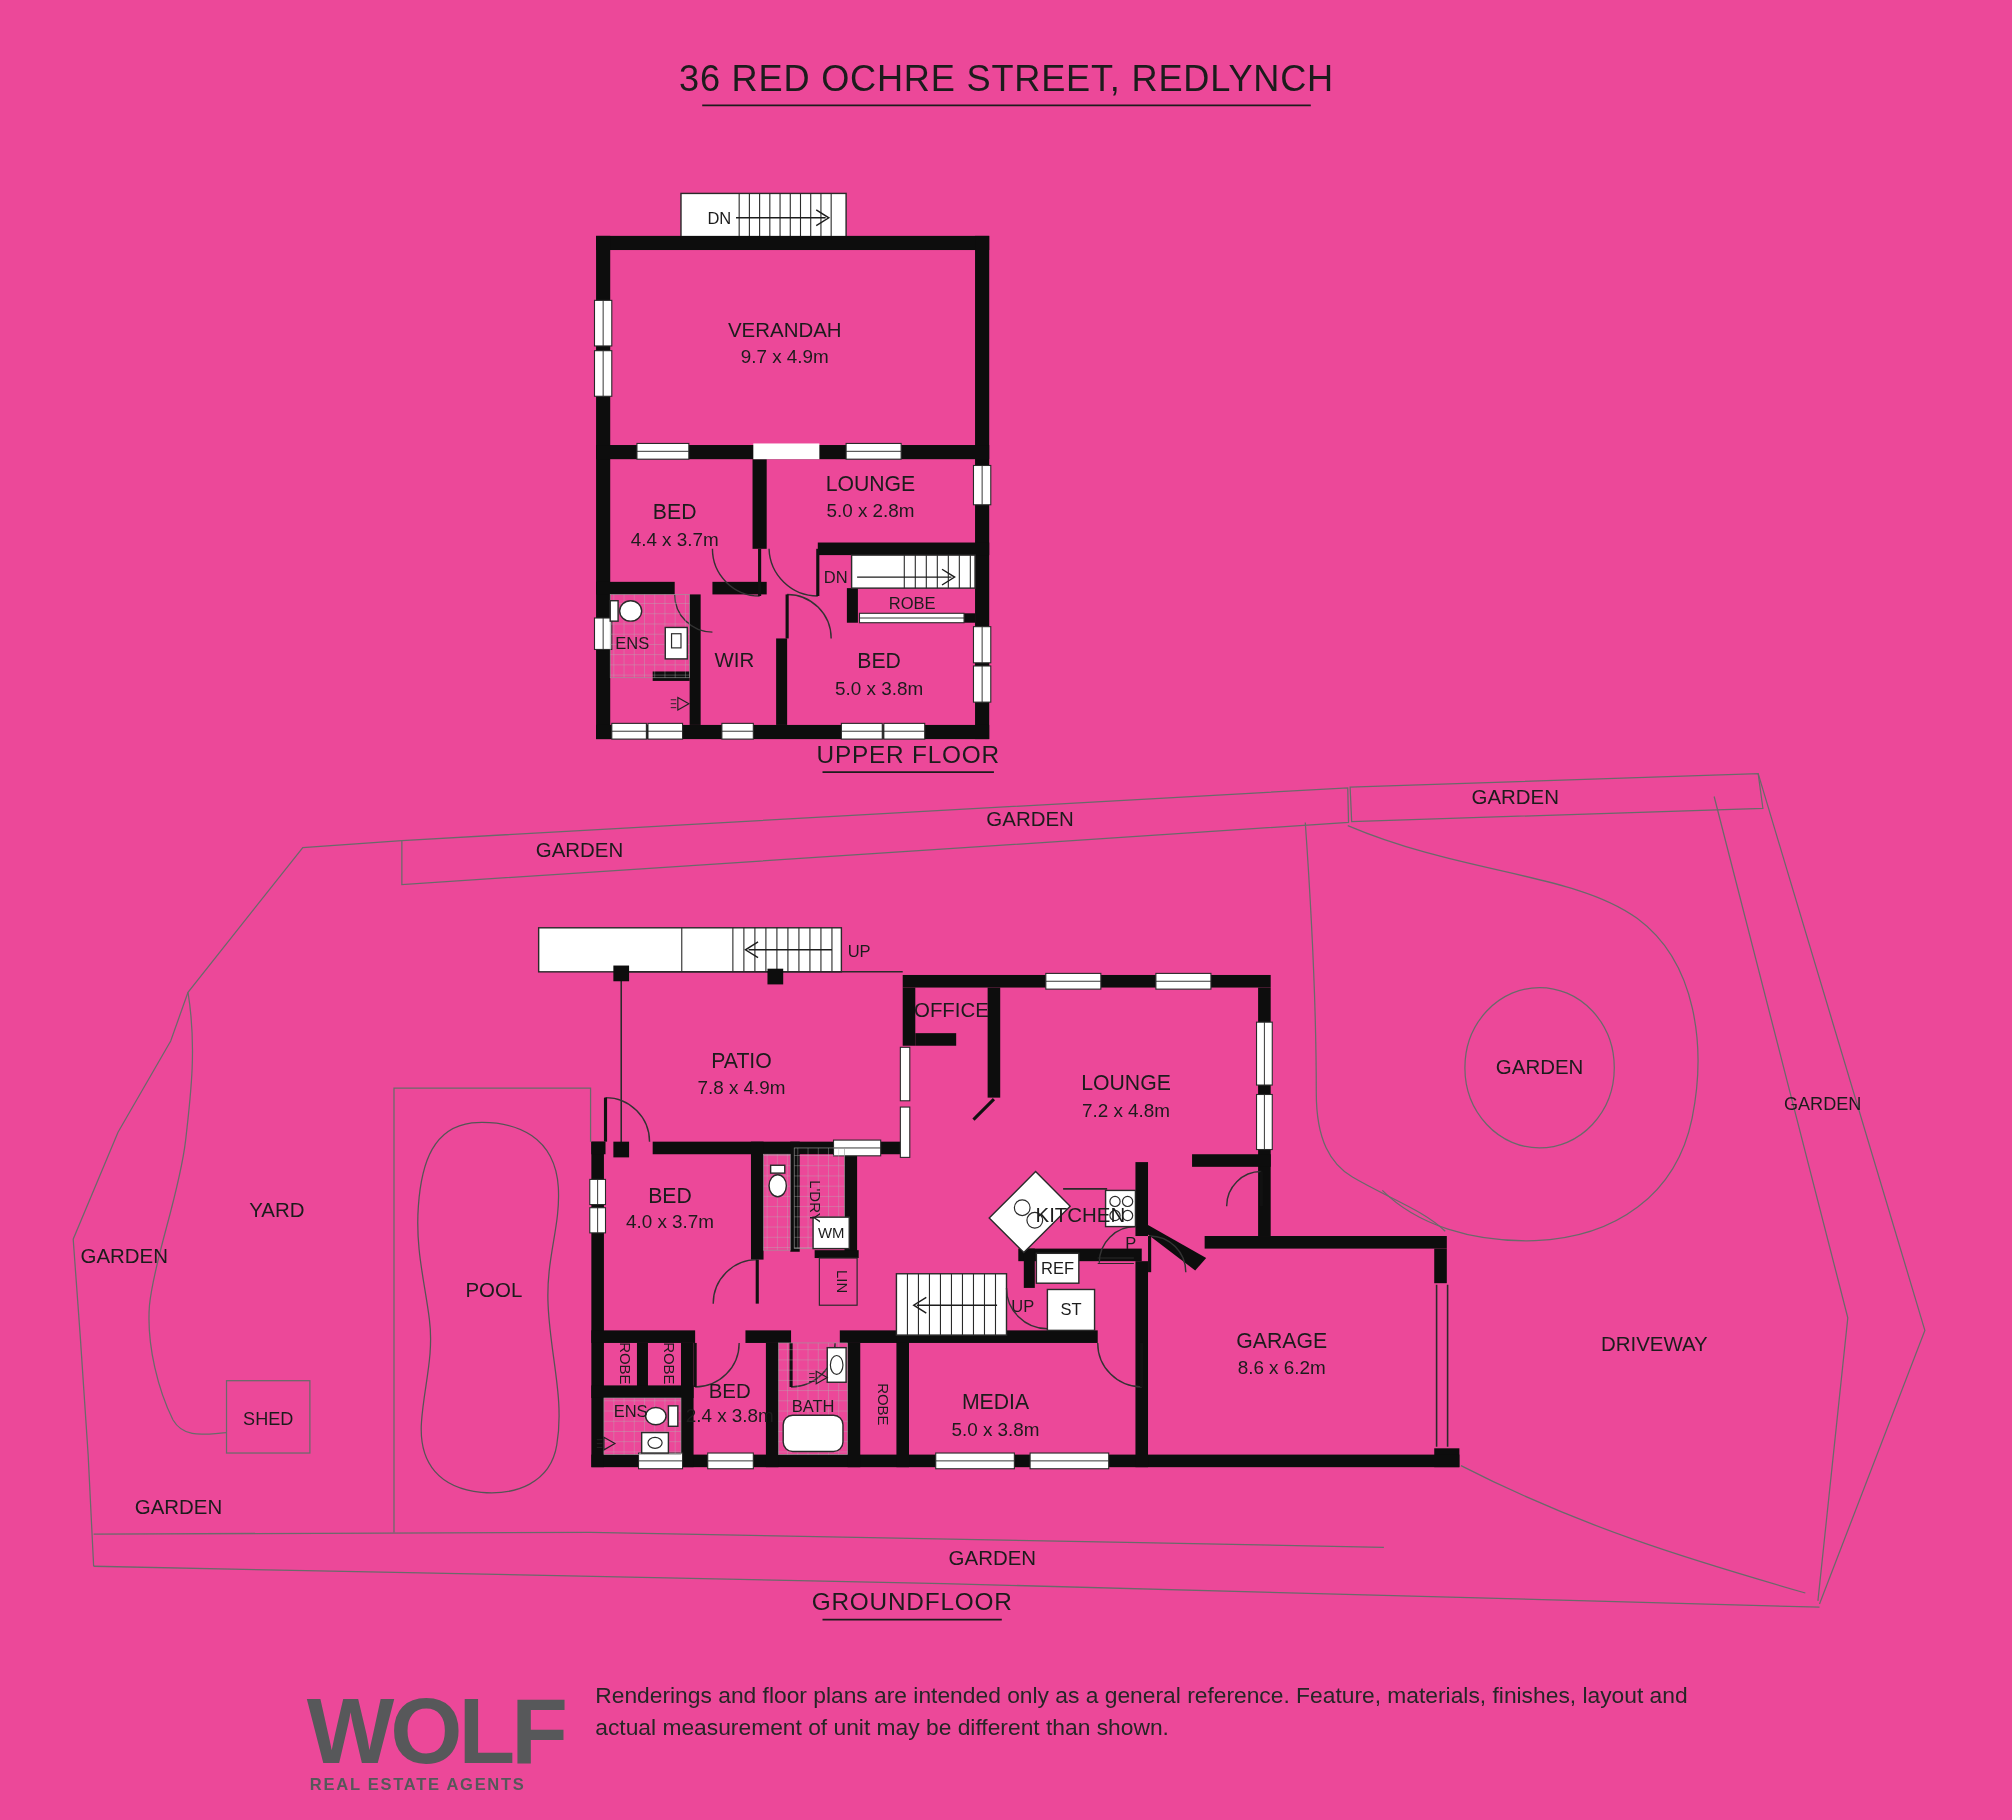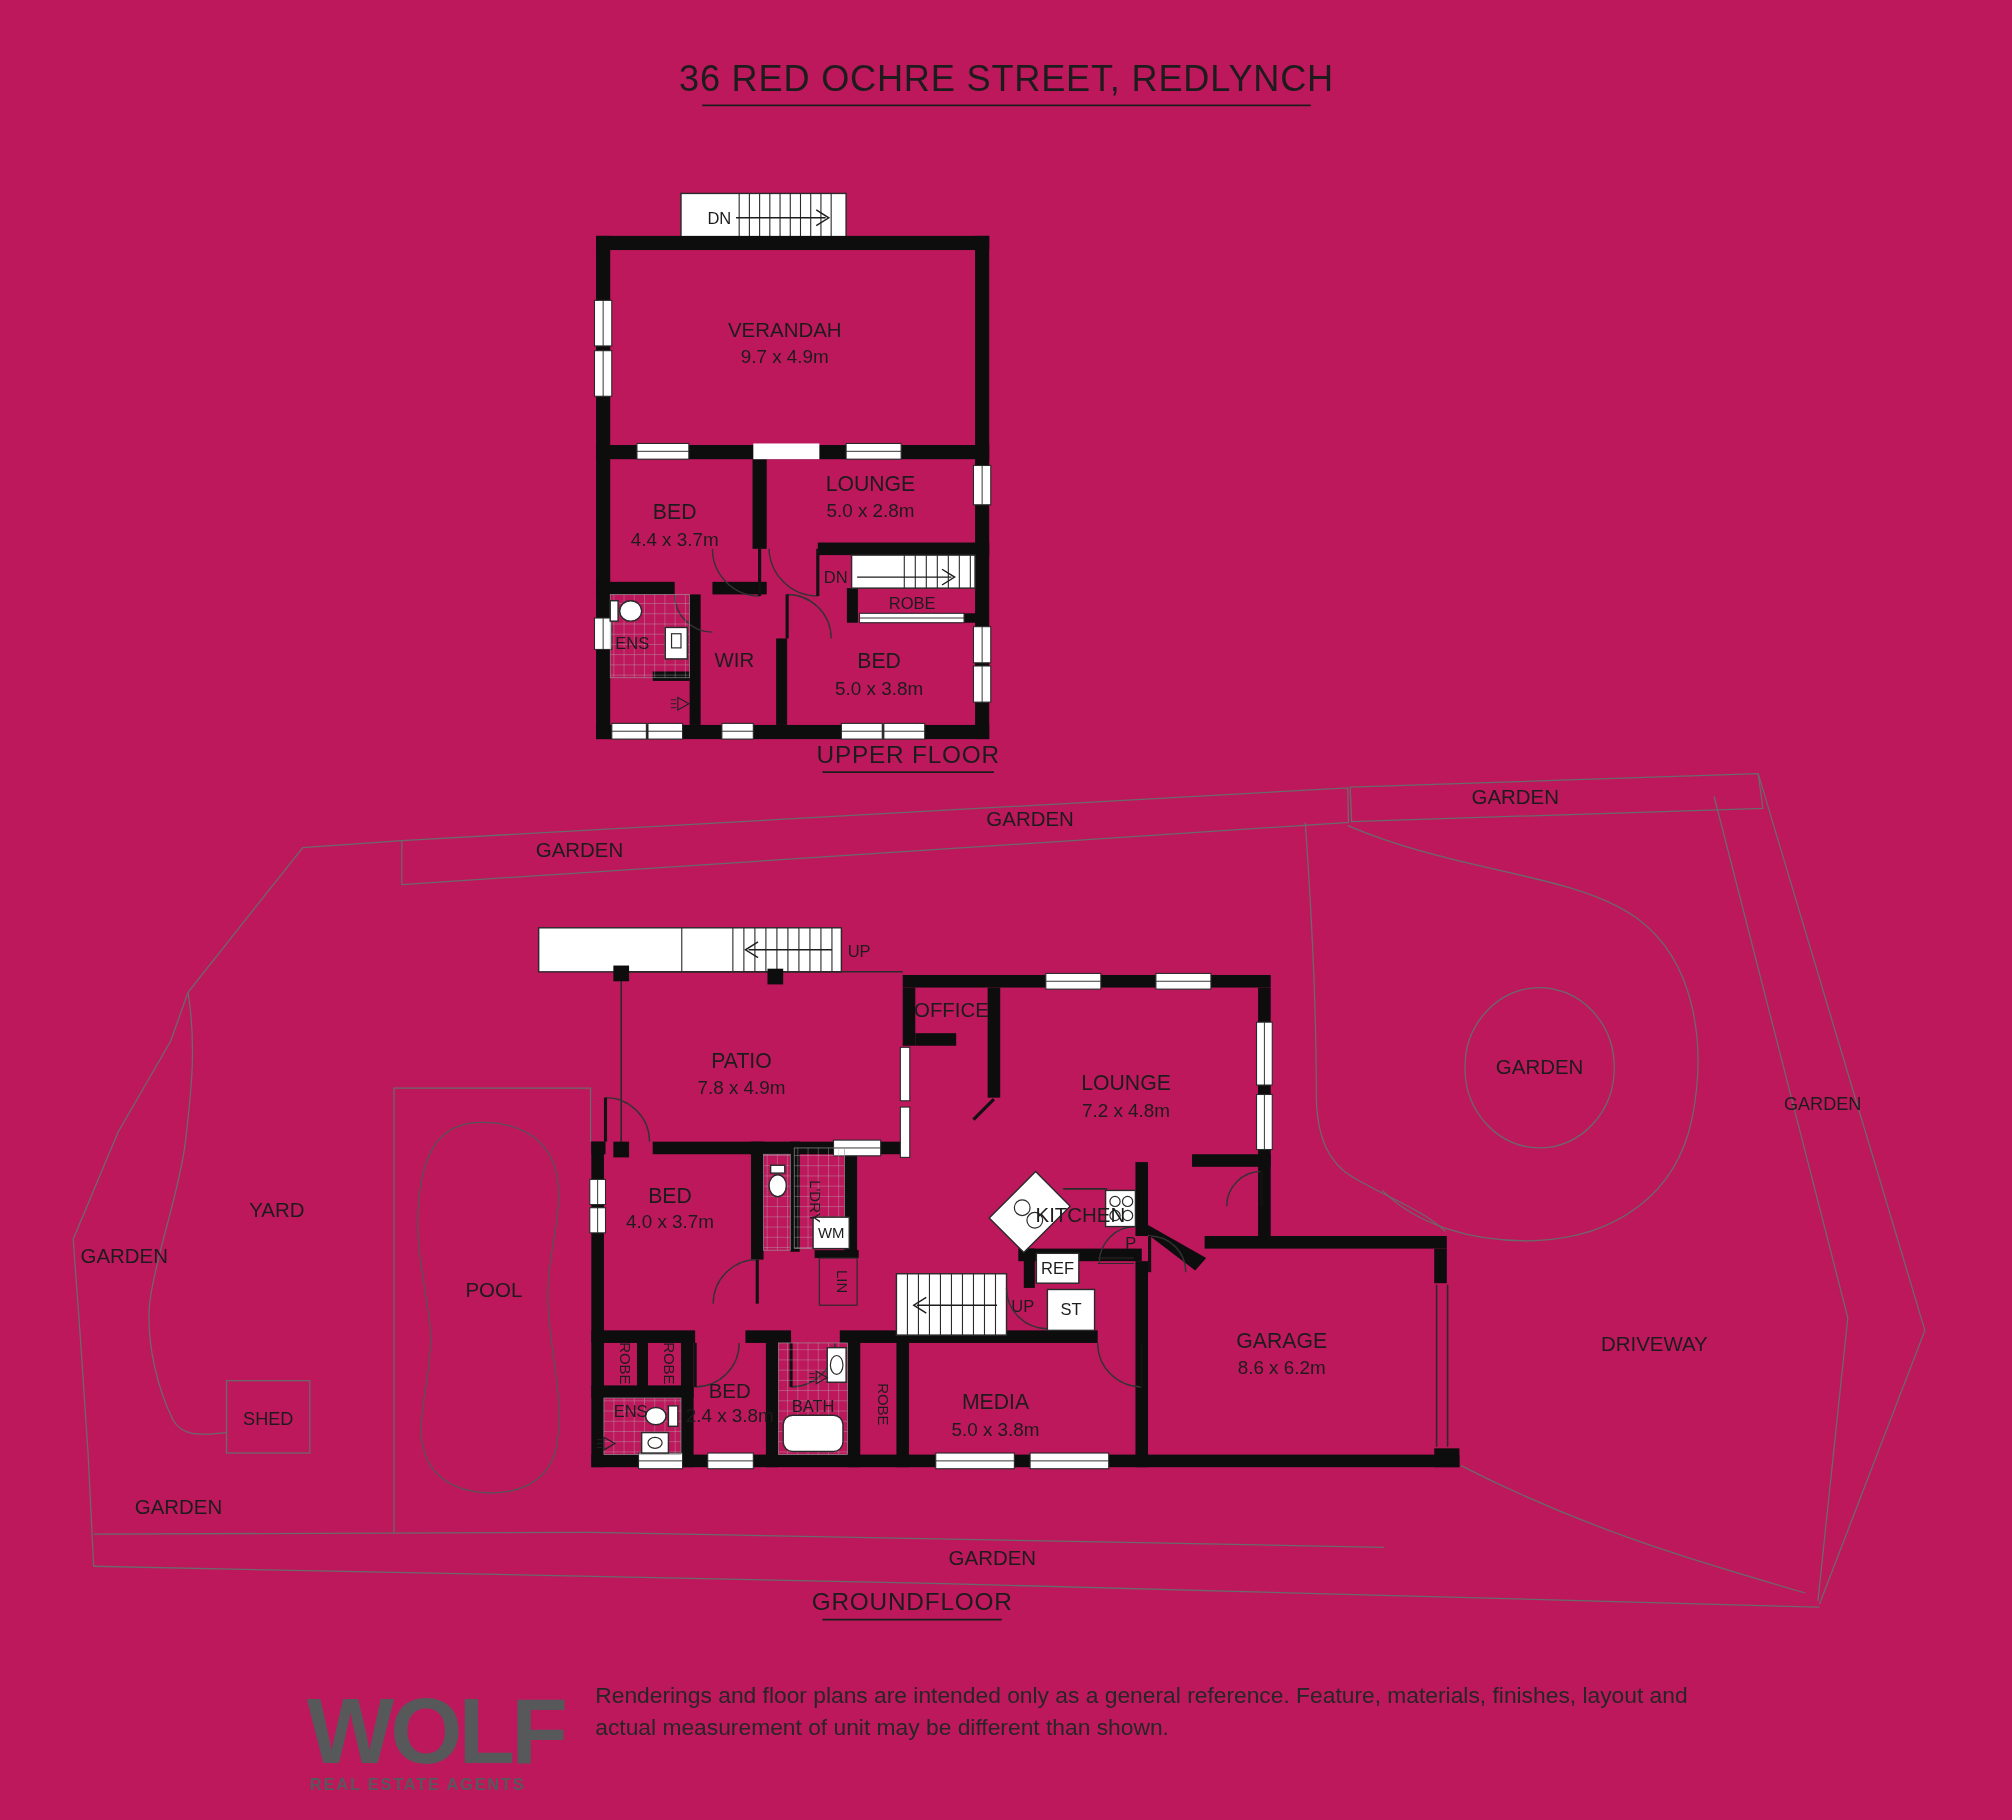--- a/index.html
+++ b/index.html
@@ -1,16 +1,16 @@
 <!DOCTYPE html>
 <html style="font-size:12.6px"><head>
 <meta charset="utf-8">
 <style>
   html,body{margin:0;padding:0;background:#ffffff;}
-  .page{width:2013px;height:1821px;background:#be185d;position:relative;font-family:"Liberation Sans",sans-serif;text-align:center;}
+  .page{width:2013px;height:1821px;background:#ec4899;position:relative;font-family:"Liberation Sans",sans-serif;text-align:center;}
   svg{display:block;}
   text{fill:#1c1c1c;font-family:"Liberation Sans","DejaVu Sans",sans-serif;}
   .t-title{font-size:46px;letter-spacing:1px;}
   .t-cap{font-size:31px;letter-spacing:1px;}
   .t-room{font-size:27px;}
   .t-room2{font-size:26px;}
   .t-dims{font-size:24px;}
   .t-small{font-size:21px;}
   .t-mini{font-size:19px;}
   .t-site{font-size:26px;}

